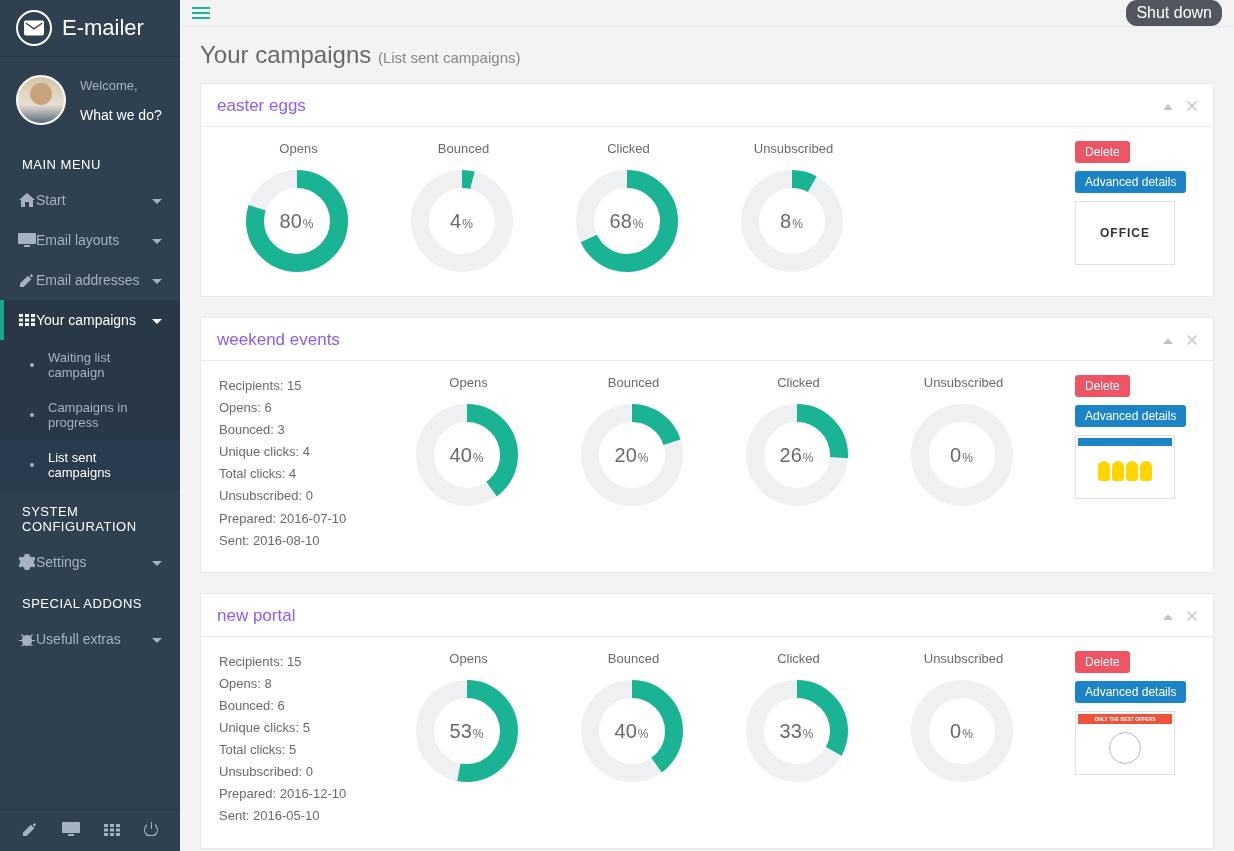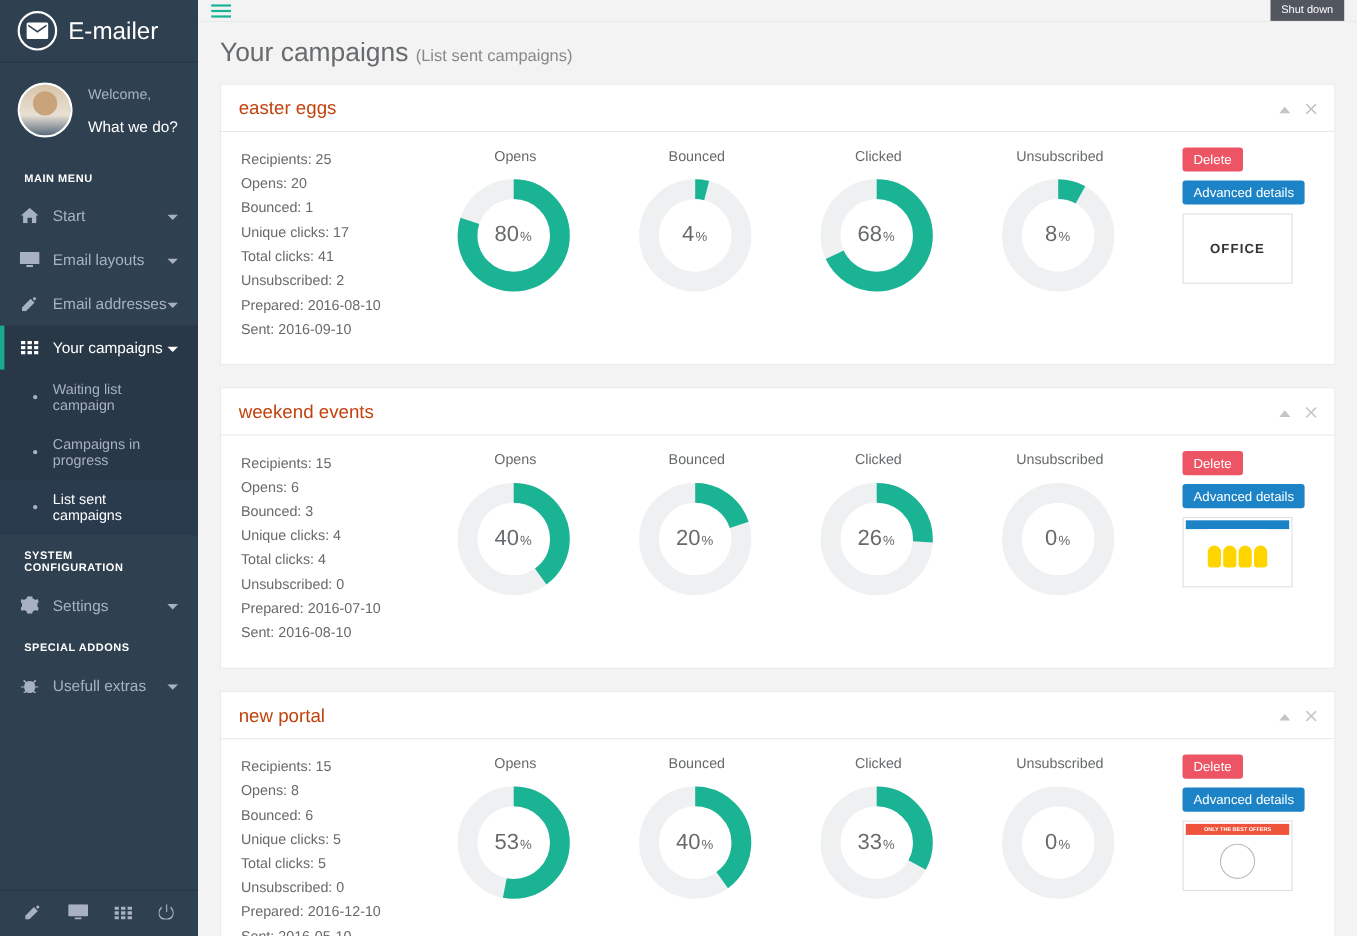--- a/index.html
+++ b/index.html
@@ -9,48 +9,48 @@
 .sidebar{width:180px;background:#2f4050;color:#a7b1c2;display:flex;flex-direction:column;position:relative}
 .logo{display:flex;align-items:center;gap:10px;padding:10px 16px;border-bottom:1px solid #283746}
 .logo-icon{width:36px;height:36px;border:2px solid #fff;border-radius:50%;display:flex;align-items:center;justify-content:center}
 .logo-icon svg{fill:#fff;width:20px;height:16px}
 .logo-text{color:#fff;font-size:22px;font-weight:300}
 .profile{display:flex;align-items:center;gap:14px;padding:18px 16px}
 .avatar{width:50px;height:50px;border-radius:50%;border:2px solid #fff;background:linear-gradient(180deg,#d7c4a9 0%,#e8e0d4 60%, #5a6b7c 100%);display:flex;align-items:flex-start;justify-content:center}
 .avatar::after{content:"";width:22px;height:22px;border-radius:50%;background:#c9a47a;margin-top:6px}
 .profile .welcome{color:#a7b1c2;font-size:13px}
 .profile .who{color:#fff;font-size:14px;margin-top:14px}
-.menu-header{color:#fff;font-size:10px;font-weight:bold;letter-spacing:0.5px;padding:14px 22px 8px}
+.menu-header{color:#fff;font-size:13px;font-weight:normal;letter-spacing:0.5px;padding:14px 22px 8px}
 .nav{list-style:none}
 .nav li{display:flex;align-items:center;padding:12px 18px;color:#a7b1c2;cursor:pointer;position:relative}
 .nav li .ico{width:18px;display:inline-flex;align-items:center;justify-content:center}
-.nav li .lbl{margin-left:12px;flex:1}
+.nav li .lbl{flex:1}
 .nav li svg,.foot-icons svg{fill:#a7b1c2}
 .nav li.active{background:#293846;border-left:4px solid #19aa8d;padding-left:14px;color:#fff}
 .nav li.active svg{fill:#fff}
 .chev{margin-left:auto}
 .sub{list-style:none;background:#293846}
 .sub li{padding:10px 18px 10px 44px;color:#a7b1c2;font-size:13px;cursor:pointer;border-left:4px solid transparent}
 .sub li::before{content:"";width:4px;height:4px;background:#a7b1c2;border-radius:50%;position:absolute;left:26px;top:50%;transform:translateY(-50%)}
 .sub li{position:relative}
 .sub li.current{background:#2b3b4e;color:#fff}
 .foot-icons{position:absolute;bottom:0;left:0;right:0;display:flex;justify-content:space-around;align-items:center;padding:12px 10px;border-top:1px solid #283746}
 .foot-icons span{cursor:pointer}
 
 .main{flex:1;display:flex;flex-direction:column;overflow:auto}
 .topbar{height:48px;background:#f3f3f4;border-bottom:1px solid #e7eaec;display:flex;align-items:center;padding:0 12px}
 .hamburger{cursor:pointer}
 .hamburger div{width:18px;height:2px;background:#1ab394;margin:3px 0}
-.shut{margin-left:auto;background:#52565e;color:#fff;border:none;padding:4px 10px;border-radius:0;font-size:10px;cursor:pointer}
+.shut{margin-left:auto;background:#52565e;color:#fff;border:none;padding:4px 10px;border-radius:11px;font-size:16px;cursor:pointer}
 .content{padding:14px 20px 20px}
 .page-title{font-size:24px;color:#676a6c;font-weight:400;margin-bottom:14px}
 .page-title .sub-t{font-size:15px;color:#888;font-weight:400}
 .ibox{background:#fff;border:1px solid #e7eaec;margin-bottom:20px}
 .ibox-title{padding:12px 16px 10px;border-bottom:1px solid #e7eaec;display:flex;align-items:center}
-.ibox-title h5{font-size:17px;font-weight:400;color:#c2410c}
+.ibox-title h5{font-size:17px;font-weight:400;color:#8b5cf6}
 .ibox-tools{margin-left:auto;display:flex;gap:14px;color:#c4c4c4}
 .ibox-tools span{cursor:pointer}
 .ibox-content{padding:14px 18px 20px;display:flex;gap:10px}
 .stats-col{width:160px;font-size:13px;color:#676a6c;line-height:1.7}
 .donut-col{flex:0 0 155px;text-align:center}
 .donut-col .hdr{font-size:13px;color:#676a6c;margin-bottom:10px;text-align:center;padding-left:4px}
 .donut{position:relative;width:110px;height:110px;margin:0 auto}
 .donut svg{transform:rotate(-90deg)}
 .donut .cval{position:absolute;top:50%;left:50%;transform:translate(-50%,-50%);font-size:20px;color:#676a6c}
 .donut .cval small{font-size:12px;margin-left:1px}
@@ -215,30 +215,20 @@
       <div class="ibox-tools">
         <span><svg width="10" height="7" viewBox="0 0 10 7">
                     <path d="M5 0l5 6H0z" fill="#c4c4c4"></path>
                   </svg></span>
         <span><svg width="10" height="10" viewBox="0 0 10 10">
                     <path d="M0 1l1-1 4 4 4-4 1 1-4 4 4 4-1 1-4-4-4 4-1-1 4-4z" fill="#c4c4c4"></path>
                   </svg></span>
       </div>
     </div>
     <div class="ibox-content">
-      <div class="stats-col">
-        Recipients: 25<br>
-        Opens: 20<br>
-        Bounced: 1<br>
-        Unique clicks: 17<br>
-        Total clicks: 41<br>
-        Unsubscribed: 2<br>
-        Prepared: 2016-08-10<br>
-        Sent: 2016-09-10
-      </div>
       <div class="donut-col">
                 <div class="hdr">Opens</div>
                 <div class="donut">
     <svg width="110" height="110">
       <circle cx="55" cy="55" r="42" fill="none" stroke="#eef0f1" stroke-width="18"></circle>
       <circle cx="55" cy="55" r="42" fill="none" stroke="#1ab394" stroke-width="18" stroke-dasharray="263.89378290154264" stroke-dashoffset="52.77875658030852"></circle>
     </svg>
     <div class="cval">80<small>%</small></div>
   </div>
               </div>

